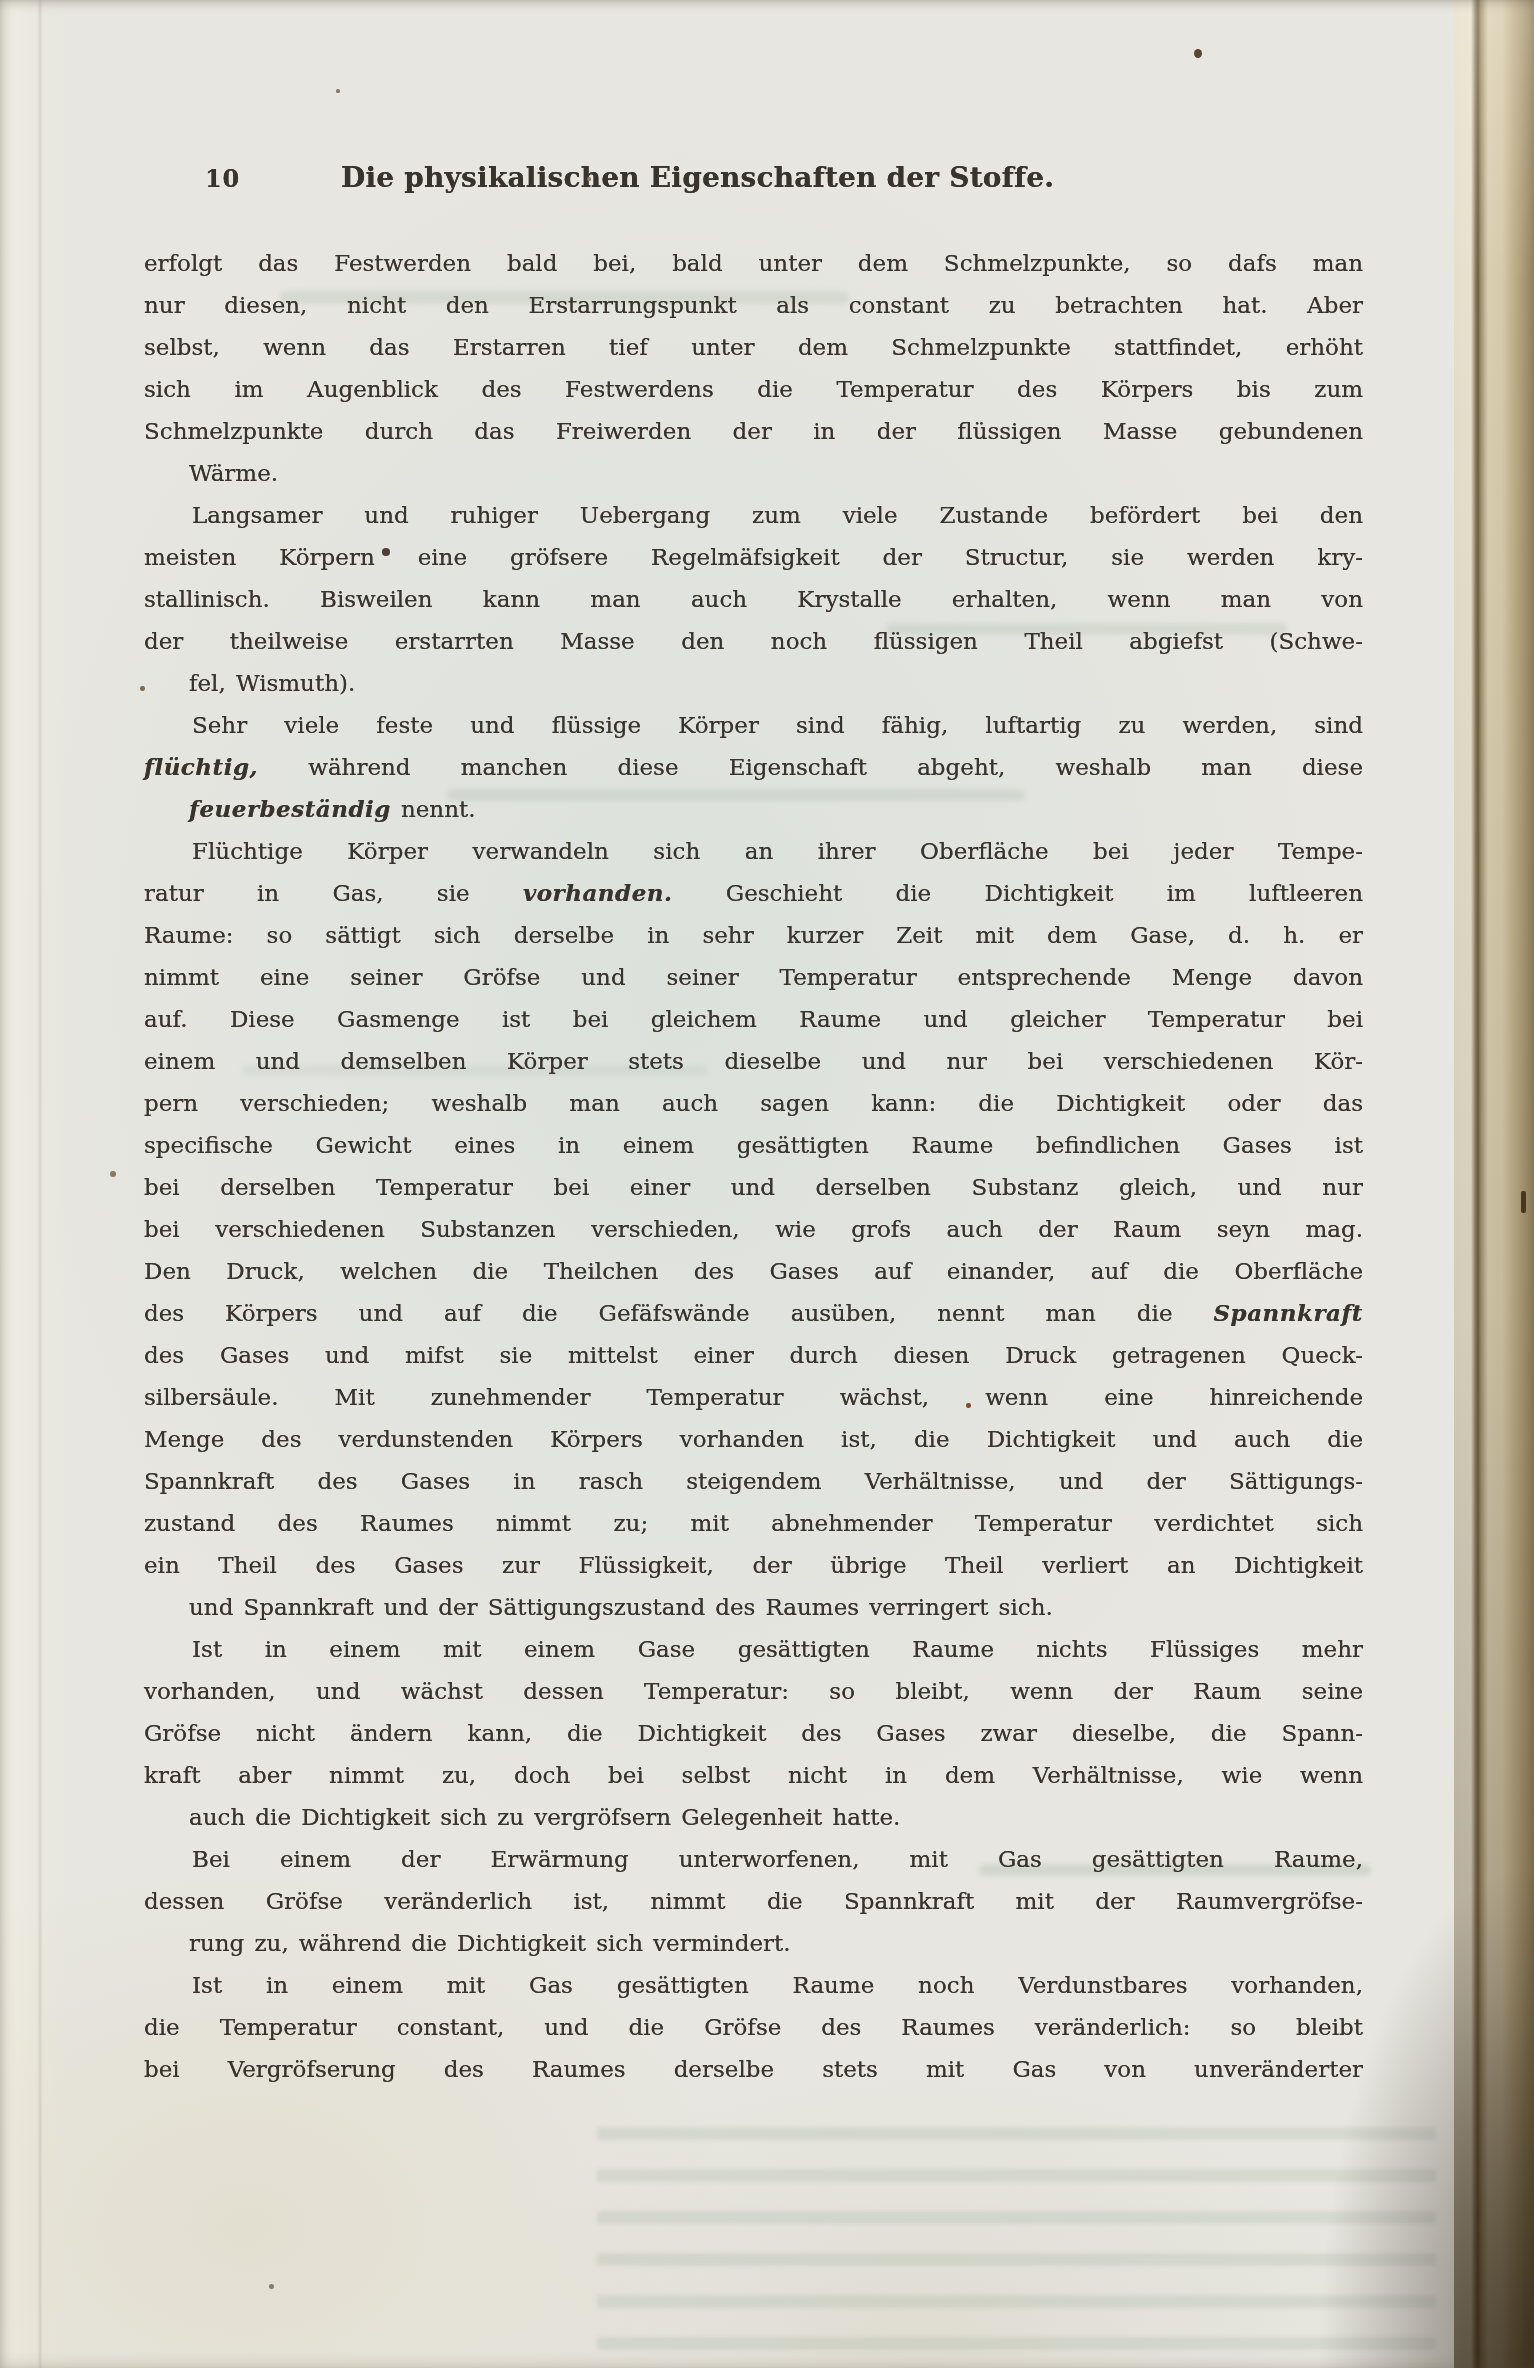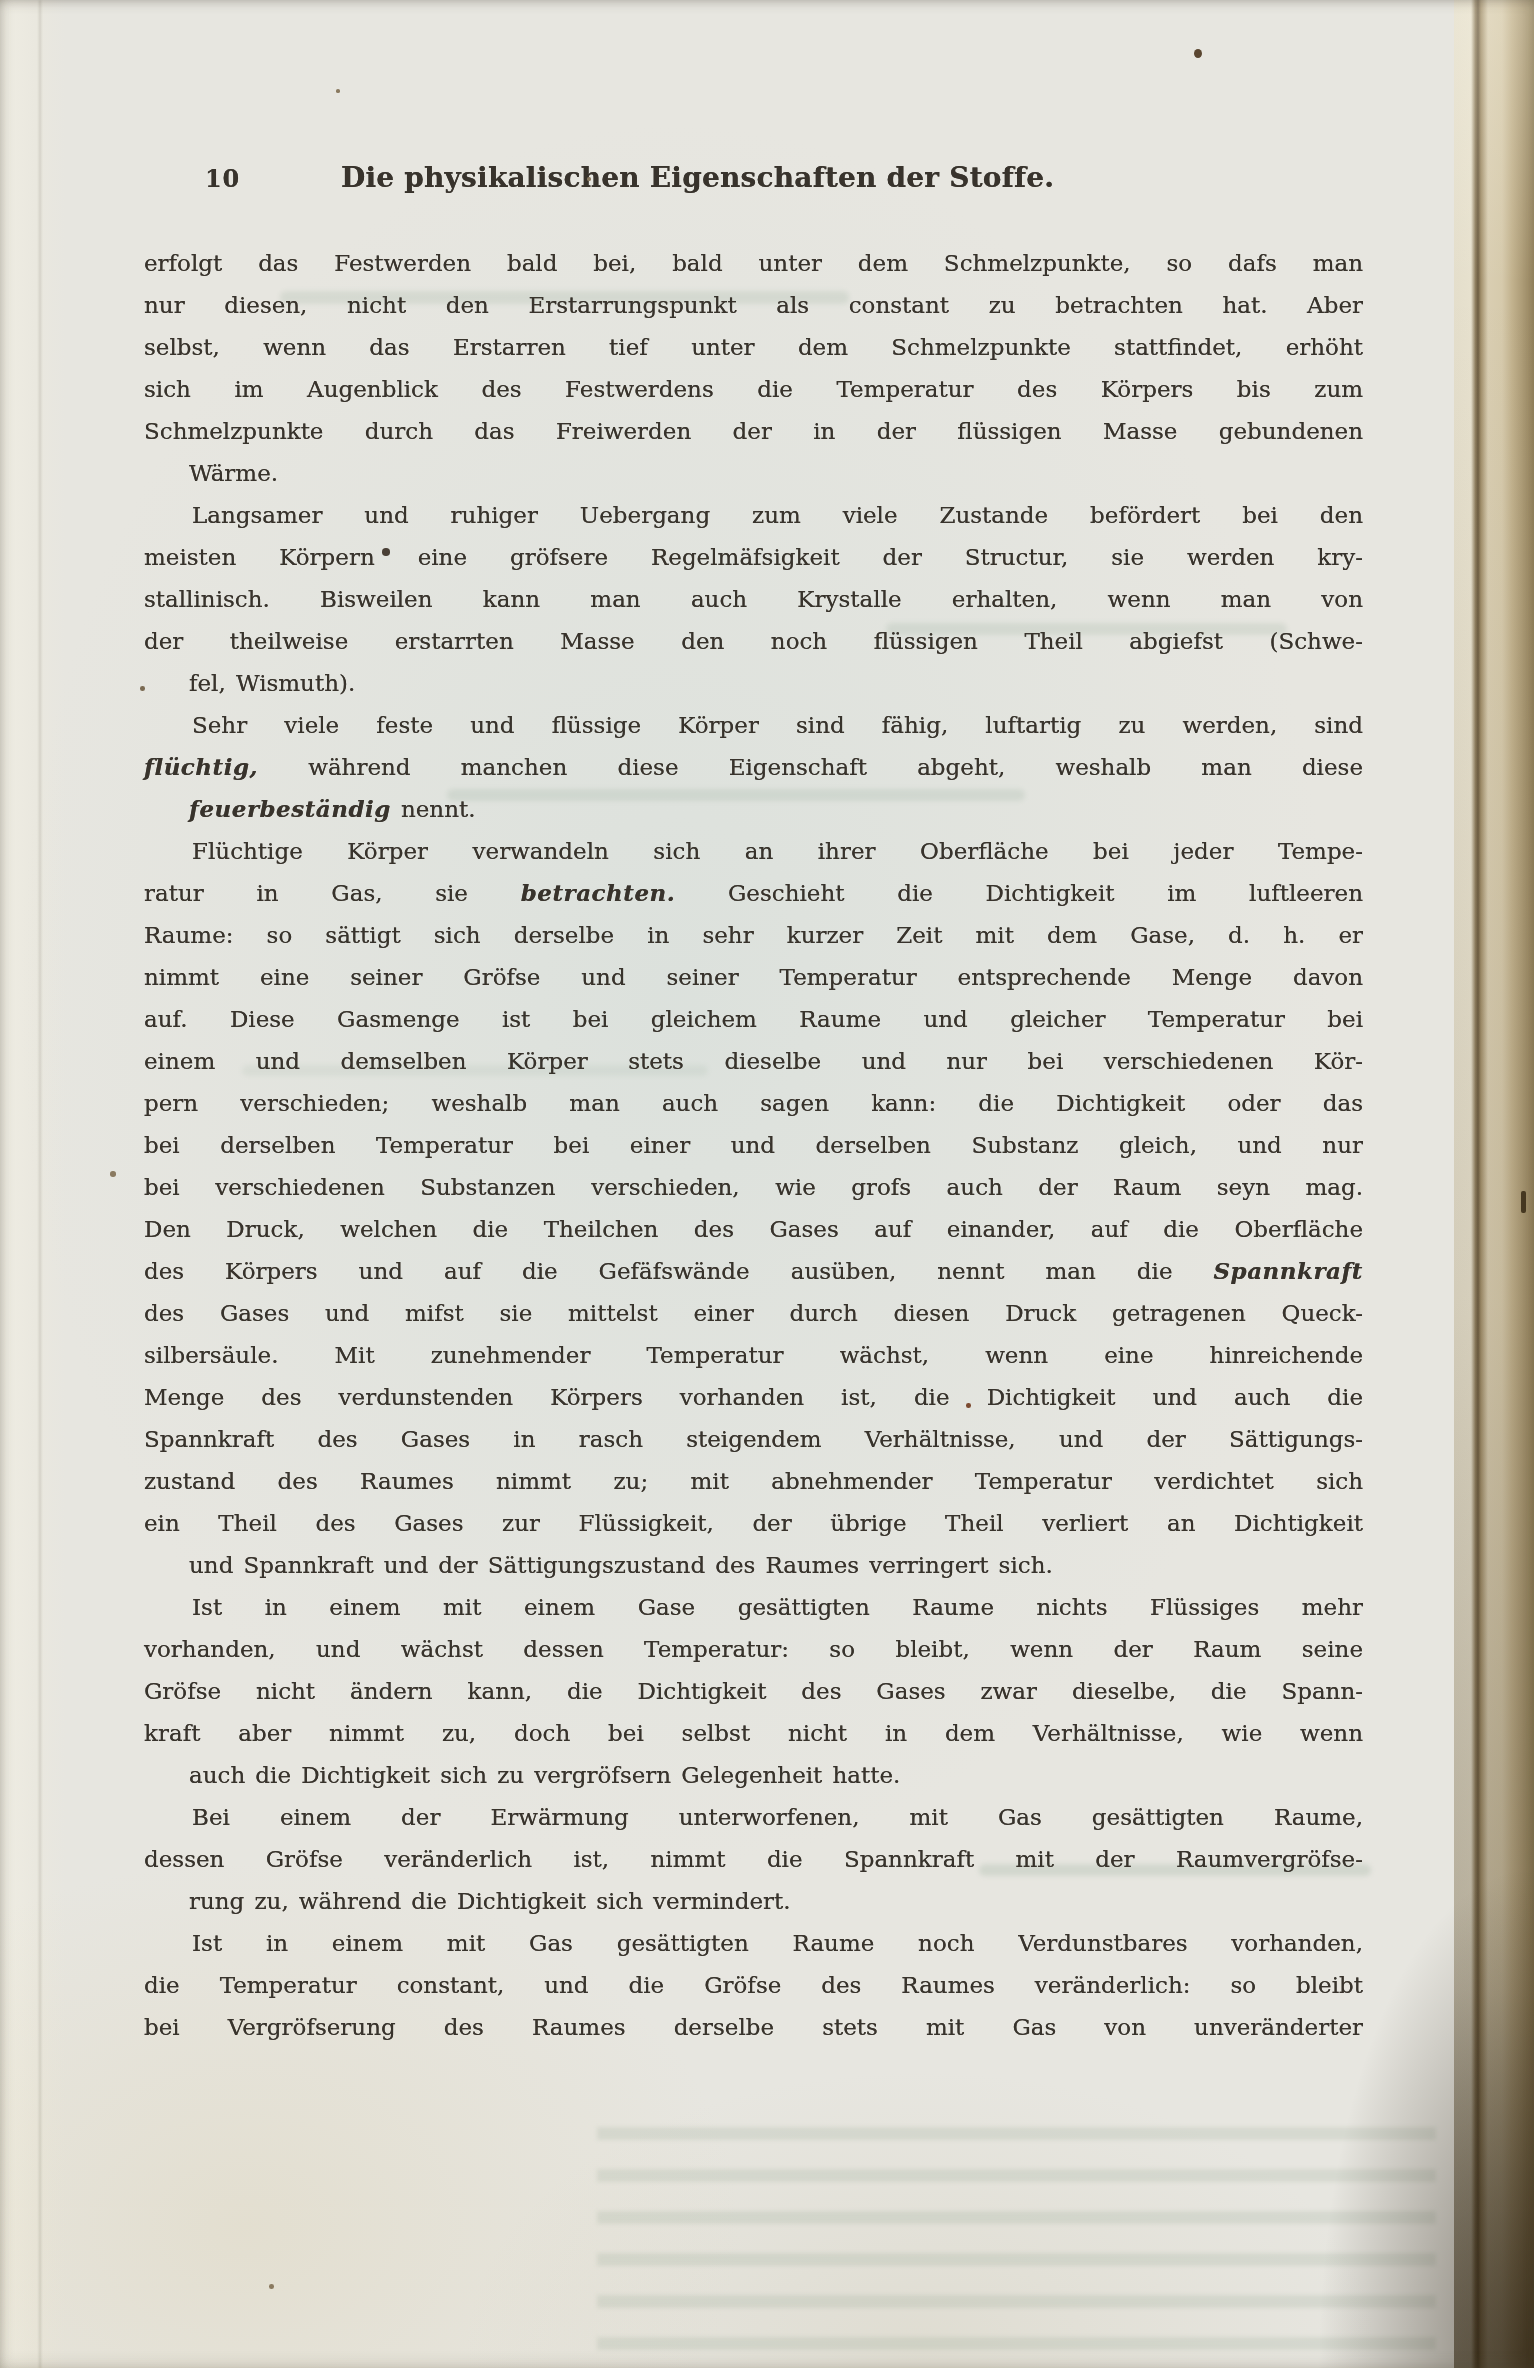--- a/index.html
+++ b/index.html
@@ -94,26 +94,27 @@
     <div class="line last"><span>Wärme.</span></div>
     <div class="line indent"><span>Langsamer und ruhiger Uebergang zum viele Zustande befördert bei den</span></div>
     <div class="line"><span>meisten Körpern eine gröfsere Regelmäfsigkeit der Structur, sie werden kry-</span></div>
     <div class="line"><span>stallinisch. Bisweilen kann man auch Krystalle erhalten, wenn man von</span></div>
     <div class="line"><span>der theilweise erstarrten Masse den noch flüssigen Theil abgiefst (Schwe-</span></div>
     <div class="line last"><span>fel, Wismuth).</span></div>
     <div class="line indent"><span>Sehr viele feste und flüssige Körper sind fähig, luftartig zu werden, sind</span></div>
     <div class="line"><span class="em">flüchtig,</span><span> während manchen diese Eigenschaft abgeht, weshalb man diese</span></div>
     <div class="line last"><span class="em">feuerbeständig</span><span> nennt.</span></div>
     <div class="line indent"><span>Flüchtige Körper verwandeln sich an ihrer Oberfläche bei jeder Tempe-</span></div>
-    <div class="line"><span>ratur in Gas, sie </span><span class="em">betrachten.</span><span> Geschieht die Dichtigkeit im luftleeren</span></div>
+    <div class="line"><span>ratur in Gas, sie </span><span class="em">vorhanden.</span><span> Geschieht die Dichtigkeit im luftleeren</span></div>
     <div class="line"><span>Raume: so sättigt sich derselbe in sehr kurzer Zeit mit dem Gase, d. h. er</span></div>
     <div class="line"><span>nimmt eine seiner Gröfse und seiner Temperatur entsprechende Menge davon</span></div>
     <div class="line"><span>auf. Diese Gasmenge ist bei gleichem Raume und gleicher Temperatur bei</span></div>
     <div class="line"><span>einem und demselben Körper stets dieselbe und nur bei verschiedenen Kör-</span></div>
     <div class="line"><span>pern verschieden; weshalb man auch sagen kann: die Dichtigkeit oder das</span></div>
+    <div class="line"><span>specifische Gewicht eines in einem gesättigten Raume befindlichen Gases ist</span></div>
     <div class="line"><span>bei derselben Temperatur bei einer und derselben Substanz gleich, und nur</span></div>
     <div class="line"><span>bei verschiedenen Substanzen verschieden, wie grofs auch der Raum seyn mag.</span></div>
     <div class="line"><span>Den Druck, welchen die Theilchen des Gases auf einander, auf die Oberfläche</span></div>
     <div class="line"><span>des Körpers und auf die Gefäfswände ausüben, nennt man die </span><span class="em">Spannkraft</span></div>
     <div class="line"><span>des Gases und mifst sie mittelst einer durch diesen Druck getragenen Queck-</span></div>
     <div class="line"><span>silbersäule. Mit zunehmender Temperatur wächst, wenn eine hinreichende</span></div>
     <div class="line"><span>Menge des verdunstenden Körpers vorhanden ist, die Dichtigkeit und auch die</span></div>
     <div class="line"><span>Spannkraft des Gases in rasch steigendem Verhältnisse, und der Sättigungs-</span></div>
     <div class="line"><span>zustand des Raumes nimmt zu; mit abnehmender Temperatur verdichtet sich</span></div>
     <div class="line"><span>ein Theil des Gases zur Flüssigkeit, der übrige Theil verliert an Dichtigkeit</span></div>

